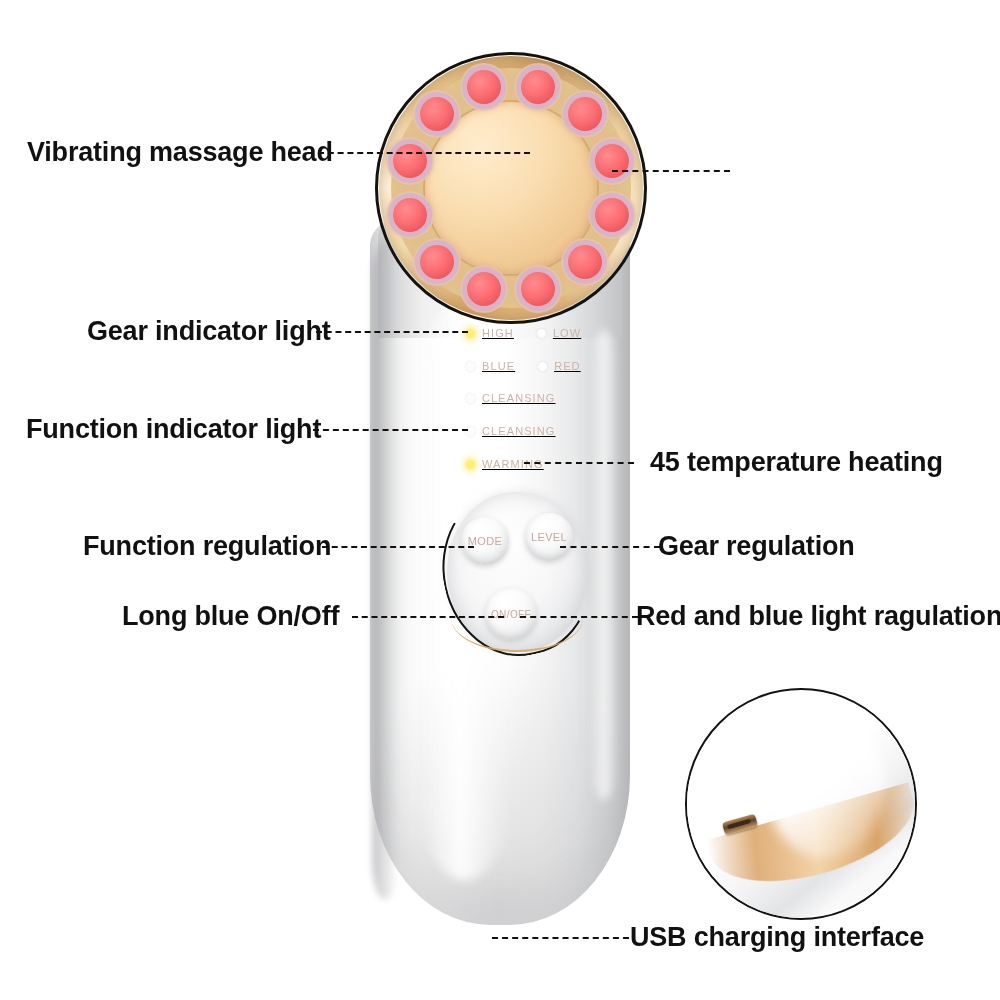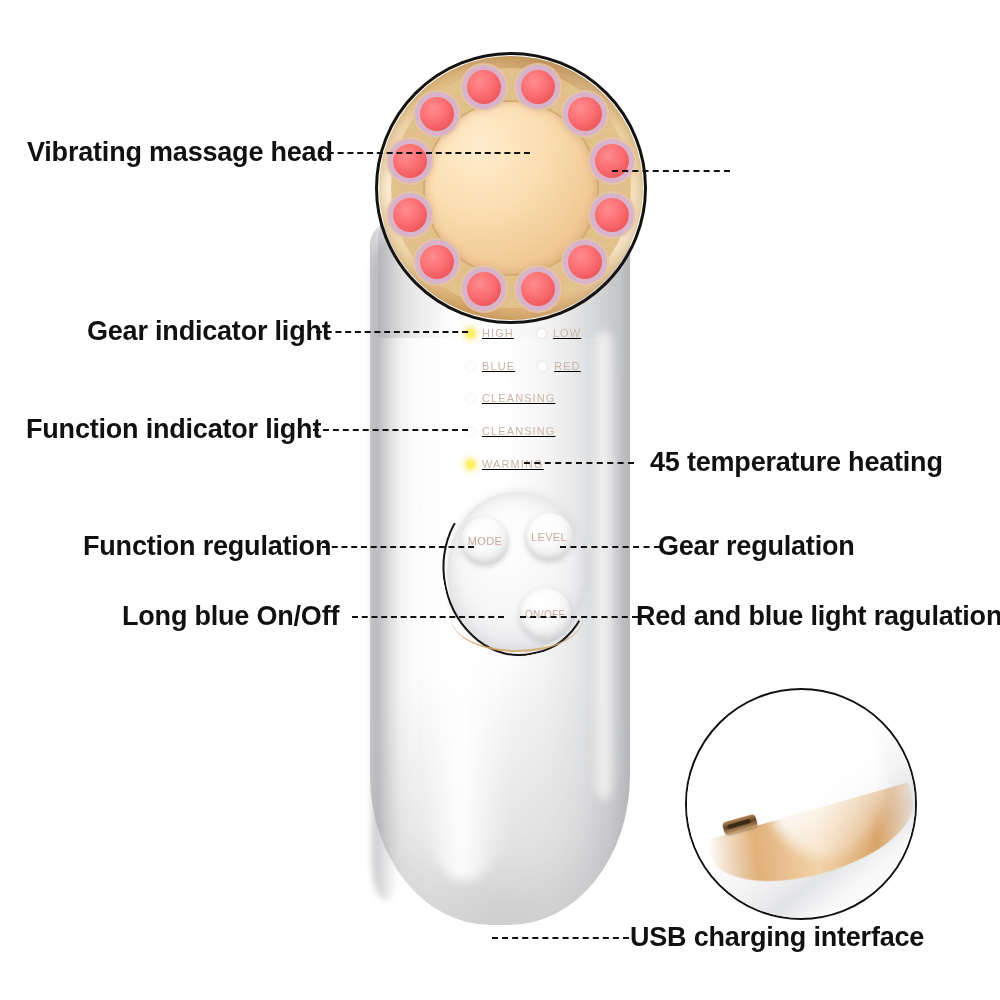--- a/index.html
+++ b/index.html
@@ -178,21 +178,21 @@
       inset 0 -3px 7px rgba(150,150,155,0.35),
       inset 0 3px 6px rgba(255,255,255,0.95),
       0 2px 5px rgba(170,170,175,0.45);
     color:#c8a79c;
     font-size:11px;
     letter-spacing:0.4px;
     font-family:"Liberation Sans", sans-serif;
   }
   #btn-mode{left:461px;top:517px;width:48px;height:48px;}
   #btn-level{left:525px;top:513px;width:48px;height:48px;justify-content:center;}
-  #btn-onoff{left:485px;top:588px;width:52px;height:52px;font-size:10px;margin-left:34px;}
+  #btn-onoff{left:485px;top:588px;width:52px;height:52px;font-size:10px;}
 
   
   .inset{
     position:absolute;left:685px;top:688px;width:232px;height:232px;
     border-radius:50%;
     border:2px solid #131313;
     box-sizing:border-box;
     overflow:hidden;
     background:#ffffff;
   }

